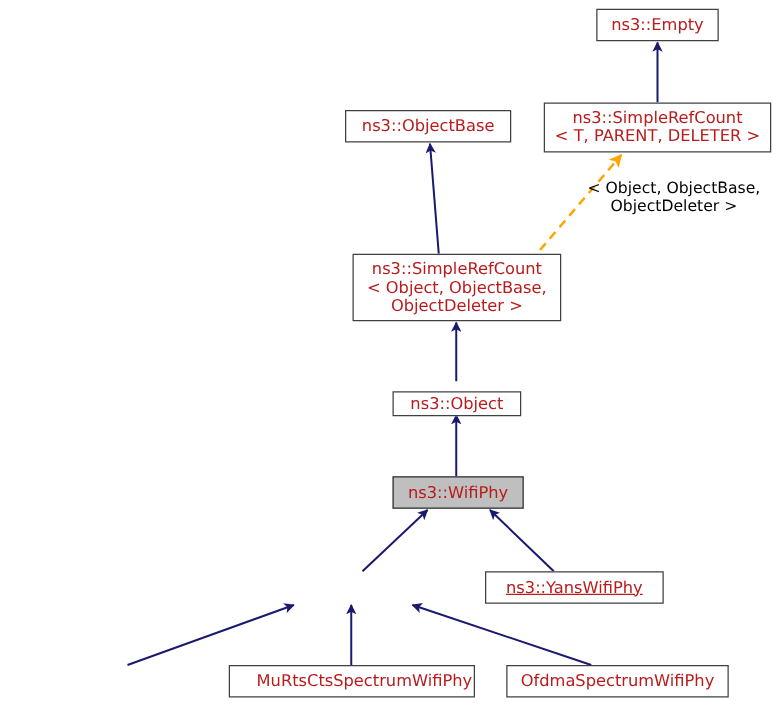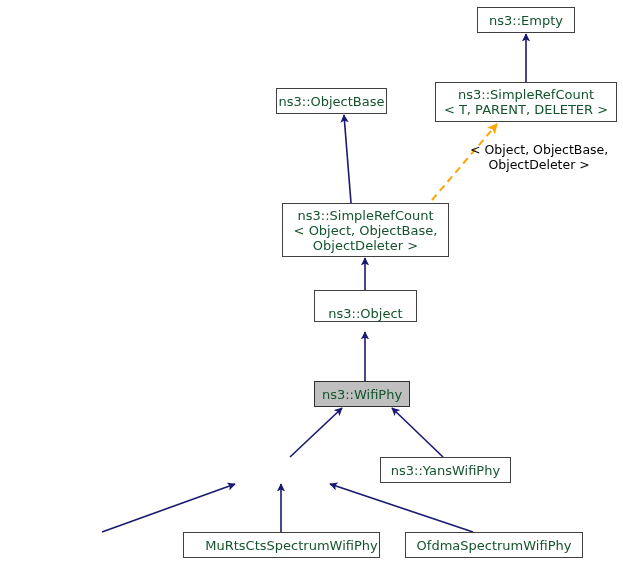--- a/index.html
+++ b/index.html
@@ -20,21 +20,21 @@
     left: 0;
     top: 0;
     width: 623px;
     height: 565px;
   }
   .node {
     position: absolute;
     box-sizing: border-box;
     border: 1px solid #404040;
     background: #ffffff;
-    color: #14532d;
+    color: #b91c1c;
     display: flex;
     flex-direction: column;
     align-items: center;
     justify-content: center;
     text-align: center;
     font-size: 13px;
     line-height: 15px;
     white-space: nowrap;
     letter-spacing: 0px;
     z-index: 5;
@@ -81,35 +81,35 @@
       <line x1="281" y1="532" x2="281" y2="484" stroke="#191970" stroke-width="1.6" marker-end="url(#arrow-inherit)"></line>
       <line x1="473" y1="532" x2="330" y2="484" stroke="#191970" stroke-width="1.6" marker-end="url(#arrow-inherit)"></line>
     </svg>
 <div class="node" style="left: 477px; top: 7px; width: 98px; height: 26px;">
       <span class="line">ns3::Empty</span>
     </div>
     <div class="node" style="left: 435px; top: 82px; width: 182px; height: 40px;">
       <span class="line">ns3::SimpleRefCount</span>
       <span class="line">&lt; T, PARENT, DELETER &gt;</span>
     </div>
-    <div class="node" style="left: 276px; top: 88px; width: 111px; height: 26px;">
+    <div class="node" style="left: 276px; top: 88px; width: 133px; height: 26px;">
       <span class="line">ns3::ObjectBase</span>
     </div>
     <div class="node" style="left: 282px; top: 203px; width: 167px; height: 54px;">
       <span class="line">ns3::SimpleRefCount</span>
       <span class="line">&lt; Object, ObjectBase,</span>
       <span class="line">ObjectDeleter &gt;</span>
     </div>
-    <div class="node" style="left: 314px; top: 290px; width: 103px; height: 32px; justify-content: flex-end;">
+    <div class="node" style="left: 314px; top: 313px; width: 103px; height: 20px;">
       <span class="line">ns3::Object</span>
     </div>
-    <div class="node highlight" style="left: 314px; top: 381px; width: 96px; height: 26px;">
+    <div class="node highlight" style="left: 314px; top: 381px; width: 105px; height: 26px;">
       <span class="line">ns3::WifiPhy</span>
     </div>
-    <div class="node" style="left: 380px; top: 457px; width: 131px; height: 26px;">
+    <div class="node" style="left: 388px; top: 457px; width: 143px; height: 26px; text-decoration: underline;">
       <span class="line">ns3::YansWifiPhy</span>
     </div>
     <div class="node" style="left: 183px; top: 532px; width: 197px; height: 26px; padding-left: 20px;">
       <span class="line">MuRtsCtsSpectrumWifiPhy</span>
     </div>
     <div class="node" style="left: 405px; top: 532px; width: 178px; height: 26px;">
       <span class="line">OfdmaSpectrumWifiPhy</span>
     </div>
     <div class="edge-label" style="left: 470px; top: 142px;">
       <span class="line">&lt; Object, ObjectBase,</span>

